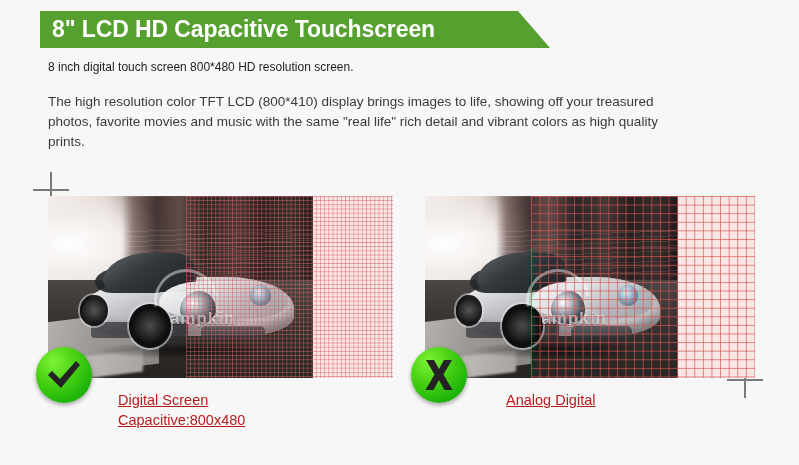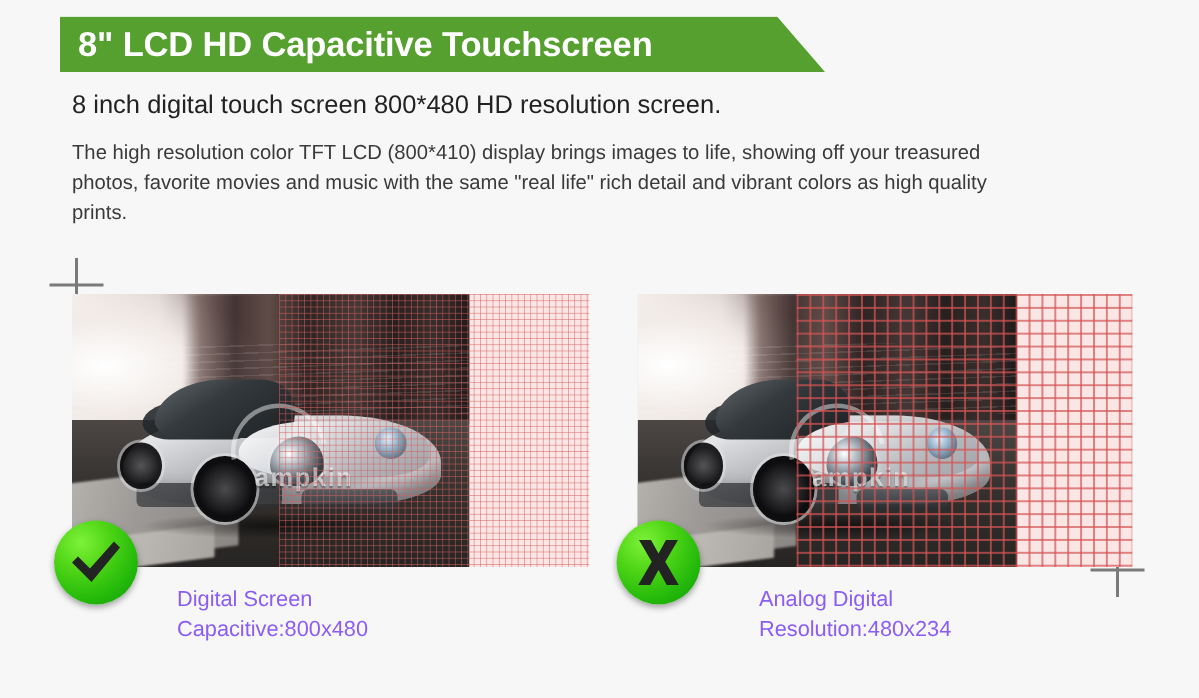--- a/index.html
+++ b/index.html
@@ -42,21 +42,21 @@
     font-weight: bold;
     letter-spacing: -0.1px;
     white-space: nowrap;
   }
 
   
   .lead {
     position: absolute;
     left: 48px;
     top: 60px;
-    font-size: 17px;
+    font-size: 12px;
     color: #222222;
     white-space: nowrap;
   }
   .body-copy {
     position: absolute;
     left: 48px;
     top: 92px;
     width: 650px;
     font-size: 13.5px;
     line-height: 20px;
@@ -287,22 +287,23 @@
   }
   .badge-check { left: 36px; top: 347px; }
   .badge-x     { left: 411px; top: 347px; }
   .badge svg { display: block; }
 
   
   .caption {
     position: absolute;
     font-size: 14.5px;
     line-height: 20px;
-    color: #8b5cf6;
+    color: #b91c1c;
     white-space: nowrap;
+    text-decoration: underline;
   }
   .caption-left  { left: 118px; top: 390px; }
   .caption-right { left: 506px; top: 390px; }
 </style>
 </head>
 <body>
 
 <div class="banner-wrap">
   <div class="banner-shape"></div>
   <div class="banner-title">8" LCD HD Capacitive Touchscreen</div>
@@ -384,14 +385,13 @@
     <path d="M3 1 L11 1 L16 10 L21 1 L29 1 L20.5 15.5 L29.5 31 L21.5 31 L16 21 L10.5 31 L2.5 31 L11.5 15.5 Z" fill="#232323"></path>
   </svg>
 </div>
 
 <div class="caption caption-left">
   <div>Digital Screen</div>
   <div>Capacitive:800x480</div>
 </div>
 <div class="caption caption-right">
   <div>Analog Digital</div>
-  <div>Resolution:480x234</div>
 </div>
 
 </body></html>

